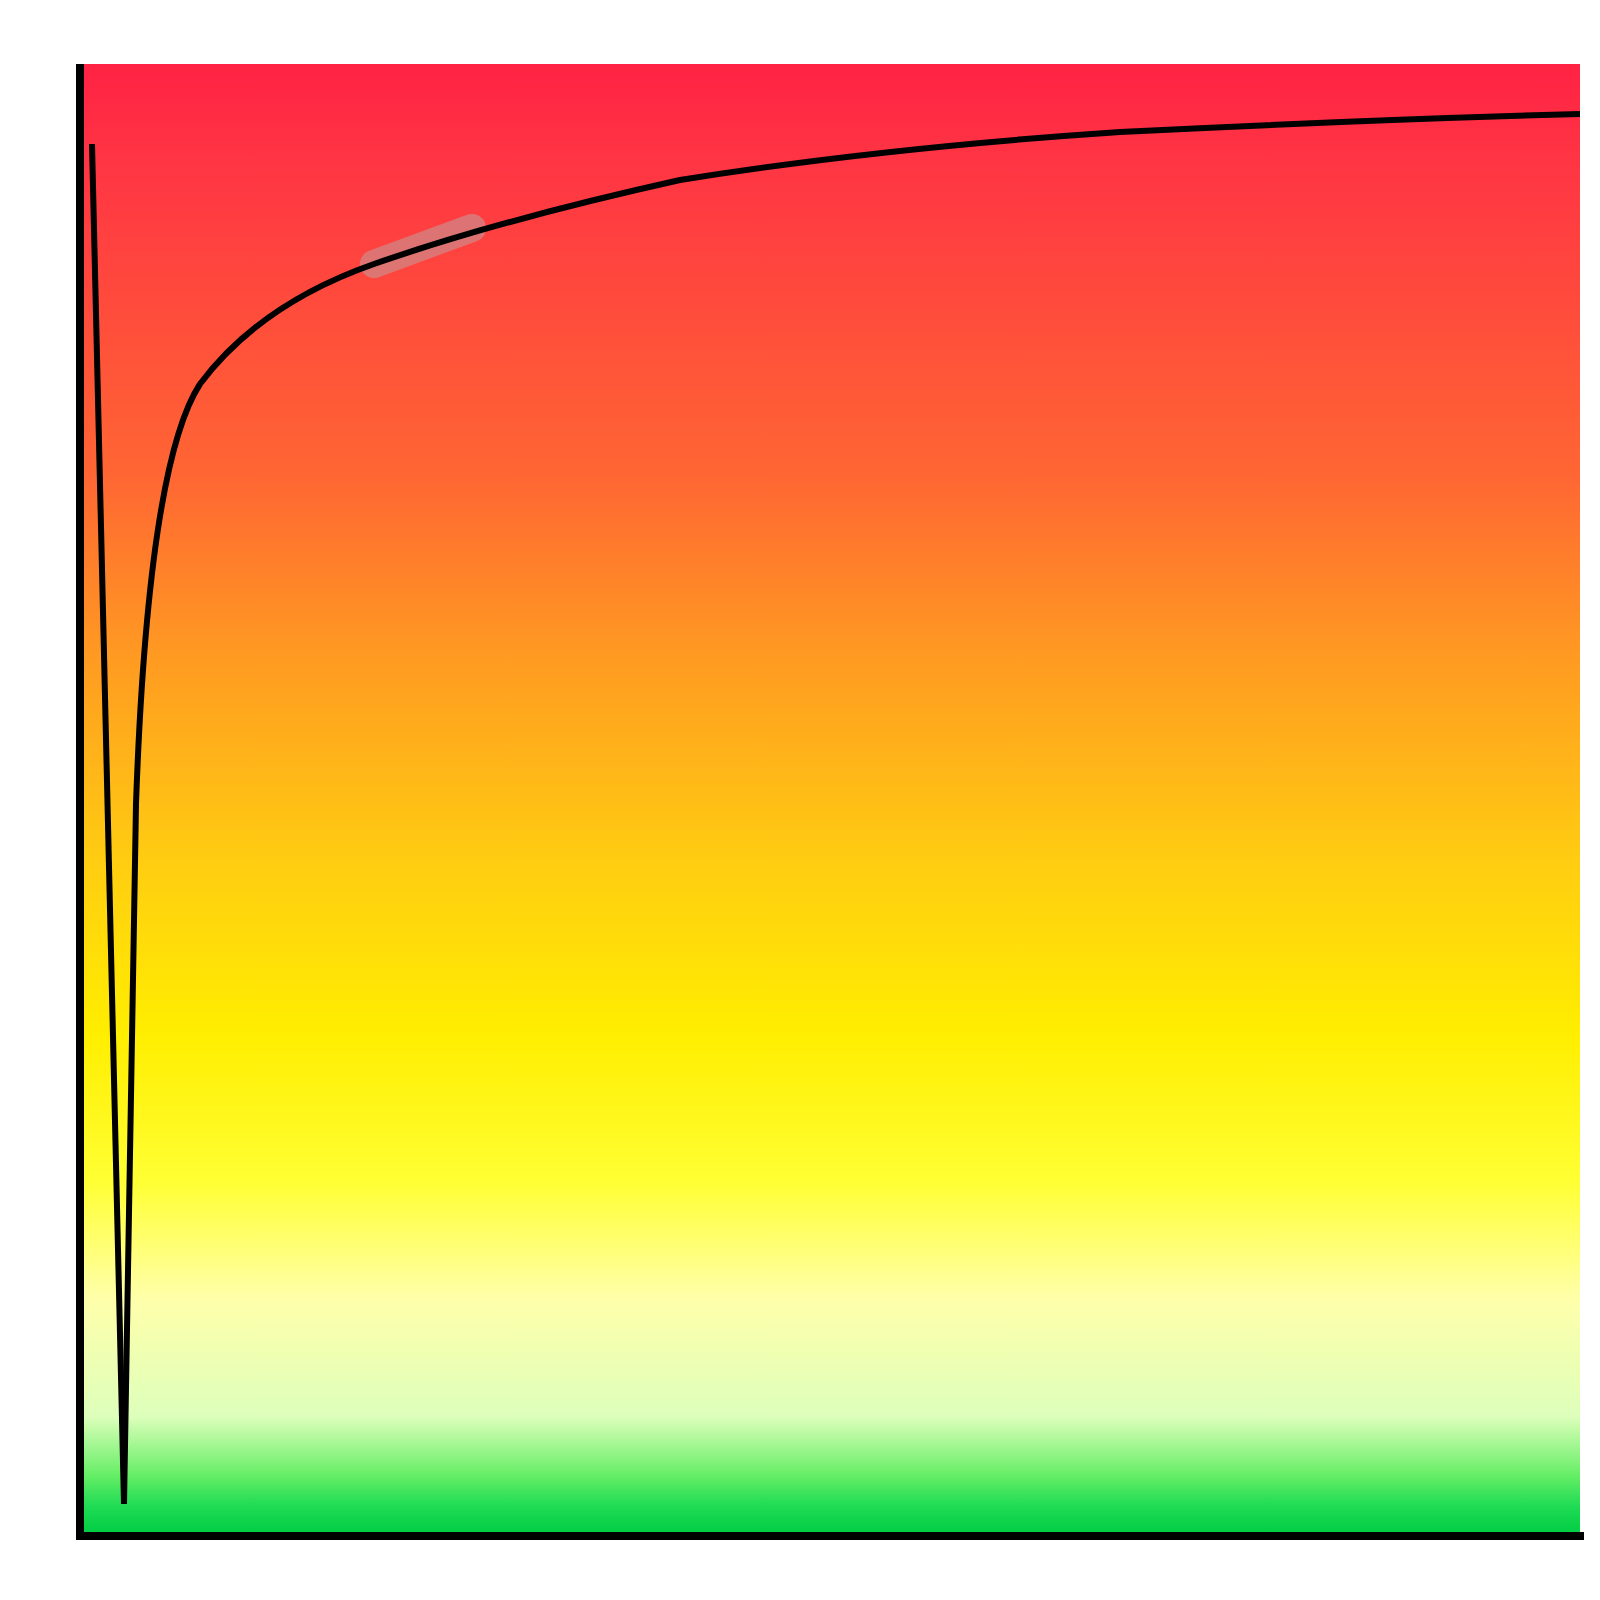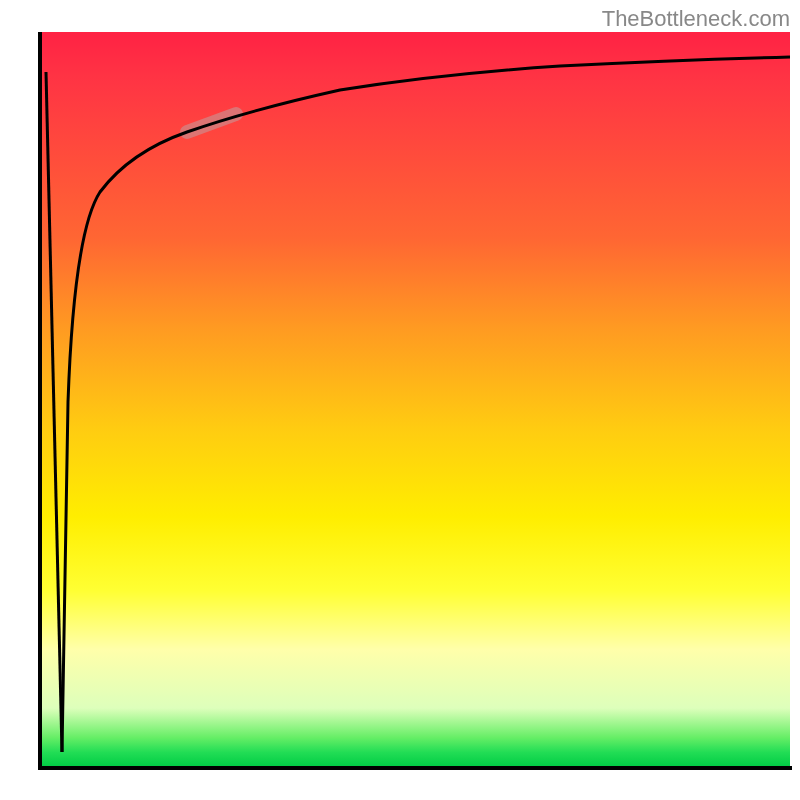--- a/index.html
+++ b/index.html
@@ -81,21 +81,20 @@
     .curve-line {
       stroke: #000;
       stroke-width: 3;
       fill: none;
     }
   </style>
 </head>
 <body>
 
 <div class="container">
-  <div class="watermark">TheBottleneck.com</div>
 
   <div class="plot-area"></div>
 
   <div class="axis-left"></div>
   <div class="axis-bottom"></div>
 
   <svg class="curve-svg" viewBox="0 0 750 735">
 
     <path class="highlight-segment" d="M 147 100 L 196 82"></path>
 

